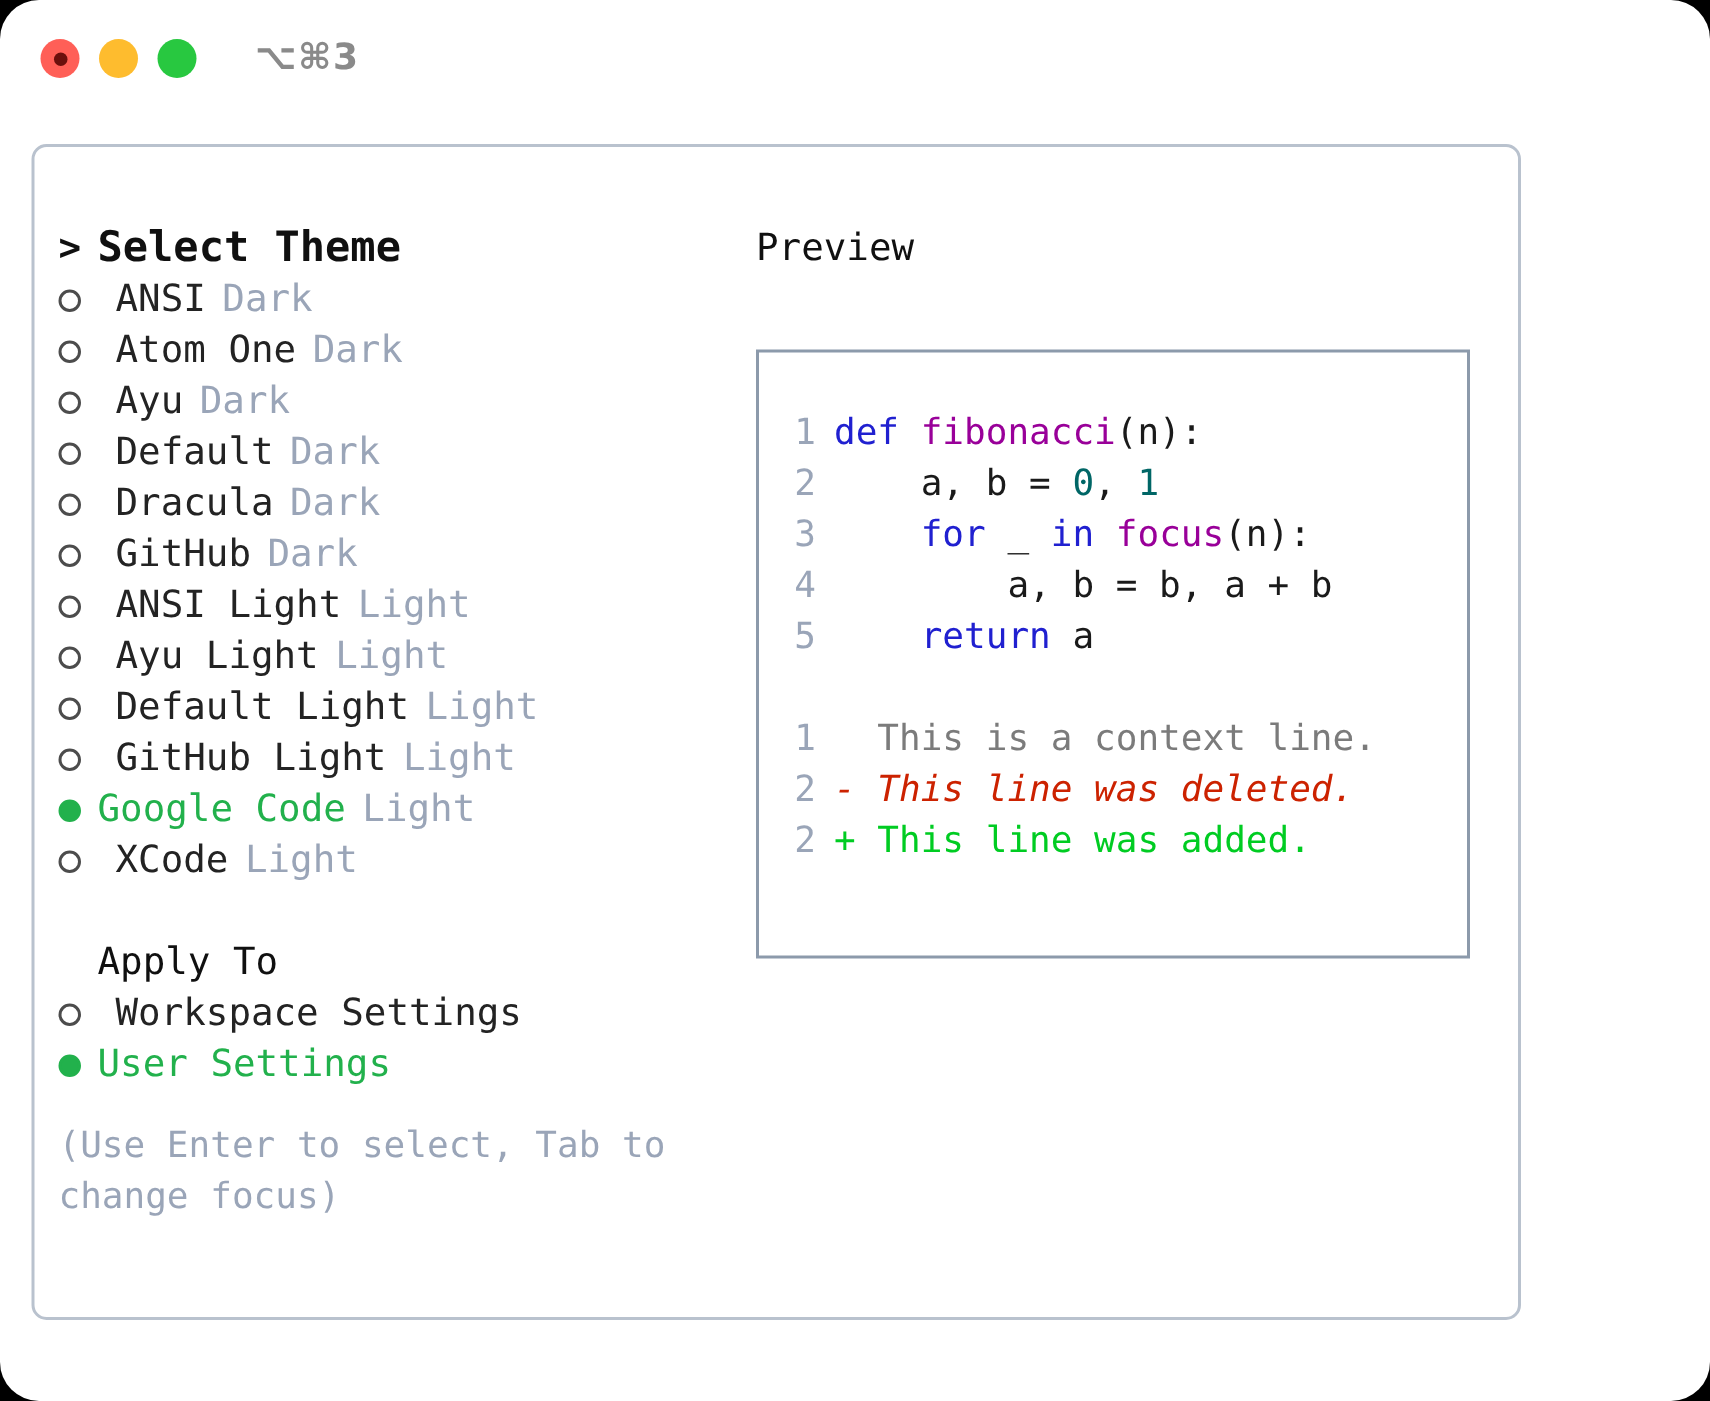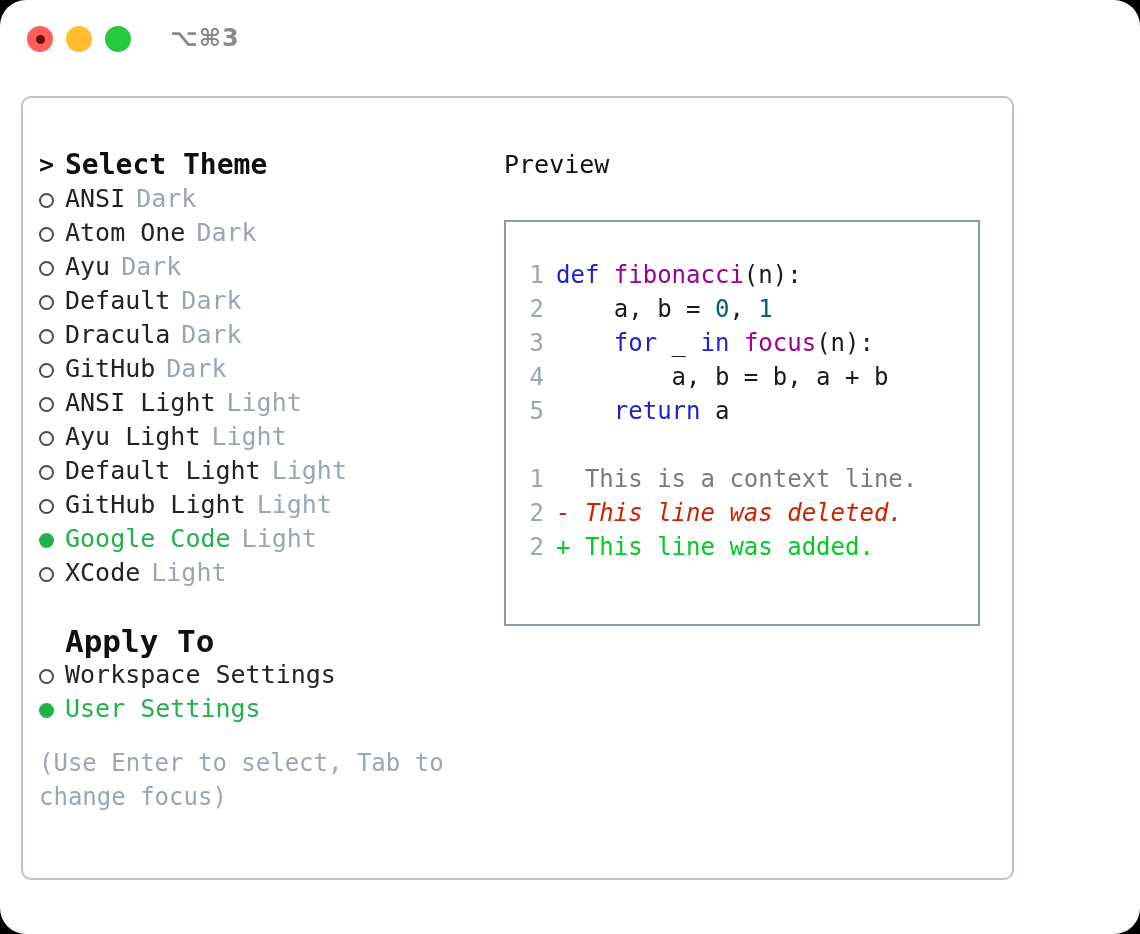--- a/index.html
+++ b/index.html
@@ -122,29 +122,29 @@
     top: 1px;
   }
   .bullet-hollow { border: 2px solid #4c4c4c; background: transparent; }
   .bullet-filled { background: #22b14c; border: 2px solid #22b14c; }
 
   .row-title {
     font-weight: bold;
     font-size: 28px;
     color: #101010;
   }
-  .label { color: #232323; }
+  .label { color: #232323; margin-left: 12px; }
   .label-selected { color: #22b14c; }
   .badge {
     color: #9aa5b8;
     margin-left: 11px;
   }
   .section-head {
-    font-weight: bold;
-    font-size: 31px;
+    font-weight: normal;
+    font-size: 25px;
     color: #101010;
     padding-left: 26px;
   }
   .spacer { height: 34px; }
 
   .hint {
     margin-top: 20px;
     font-size: 24px;
     line-height: 34px;
     color: #9aa5b8;
@@ -156,21 +156,21 @@
   .right-col {
     position: absolute;
     left: 481px;
     top: 50px;
     width: 480px;
   }
   .preview-title {
     font-size: 25px;
     color: #101010;
     line-height: 34px;
-    margin-bottom: 38px;
+    margin-bottom: 51px;
   }
   .preview-box {
     width: 476px;
     height: 406px;
     border: 2px solid #8c9aab;
     box-sizing: border-box;
     background: #ffffff;
     padding: 36px 0 0 0;
   }
   .code-line {

